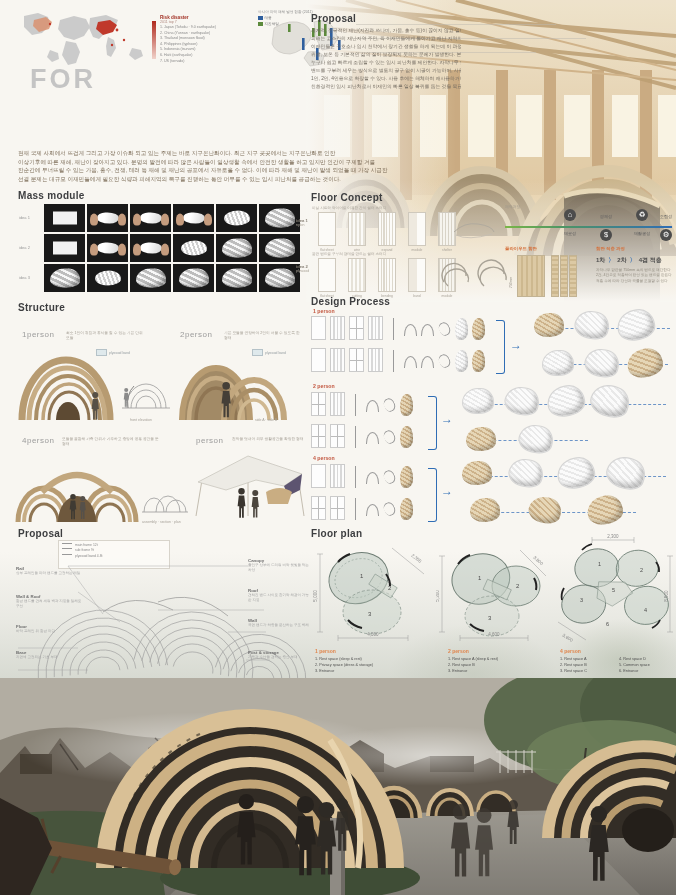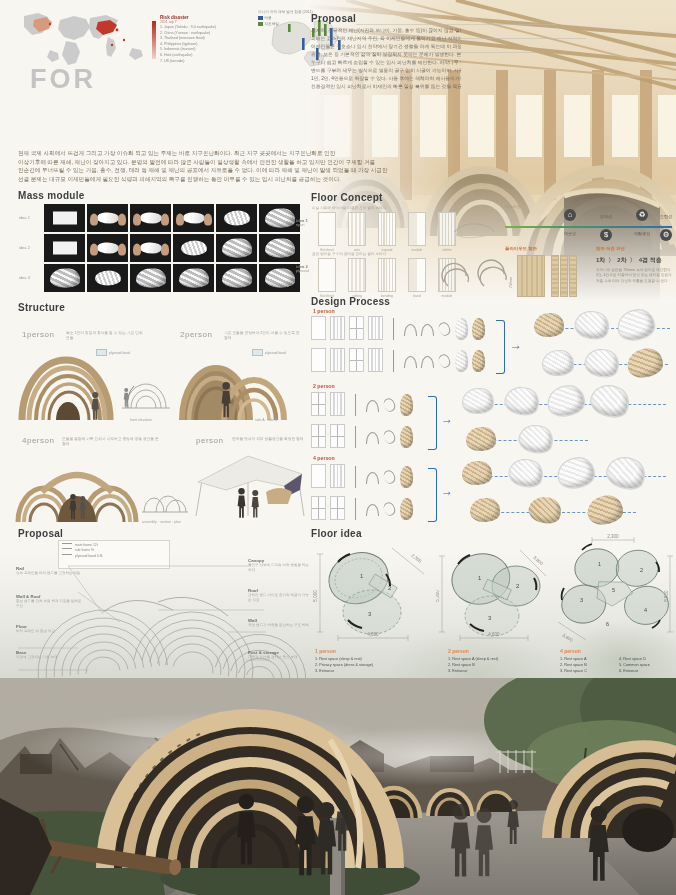--- a/index.html
+++ b/index.html
@@ -743,21 +743,21 @@
       <div class="form gray"></div>
       <div class="form gray"></div>
     </div>
   <div class="dash" style="left:486px;top:512px;width:150px"></div>
   <div class="forms" style="left:470px;top:498px;gap:30px">
       <div class="form tan"></div>
       <div class="form tan"></div>
       <div class="form tan"></div>
     </div>
 
-  <div class="h" style="left:311px;top:528px">Floor idea</div>
+  <div class="h" style="left:311px;top:528px">Floor plan</div>
 
   <svg class="abs" style="left:312px;top:540px" width="118" height="102" viewBox="0 0 118 102">
     <g transform="rotate(-18 55 48)">
       <ellipse cx="50" cy="36" rx="30" ry="25" fill="rgba(168,185,175,.4)" stroke="#6e7d74" stroke-width="1"></ellipse>
       <ellipse cx="50" cy="36" rx="24" ry="19" fill="none" stroke="#8fa096" stroke-width=".6" stroke-dasharray="2 2"></ellipse>
     </g>
     <ellipse cx="60" cy="72" rx="29" ry="22" fill="rgba(190,202,192,.35)" stroke="#8a988f" stroke-width=".8" stroke-dasharray="3 2"></ellipse>
     <rect x="58" y="40" width="26" height="12" transform="rotate(32 71 46)" fill="rgba(205,213,204,.6)" stroke="#8a988f" stroke-width=".6"></rect>
     <g stroke="#222" stroke-width="2" fill="none">
       <path d="M26,22 a28,24 0 0 1 12,-8"></path>

